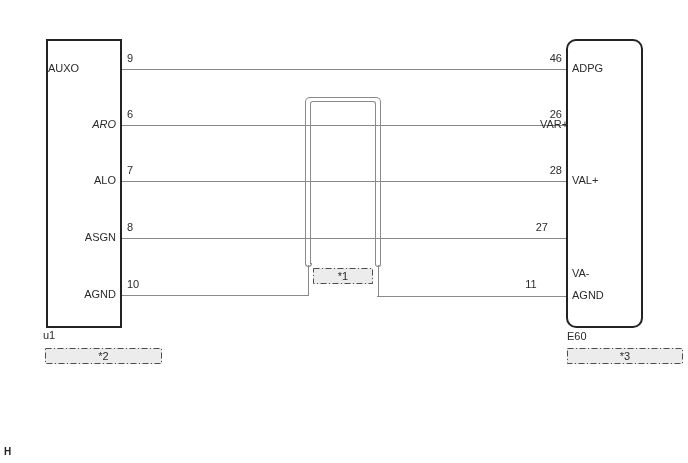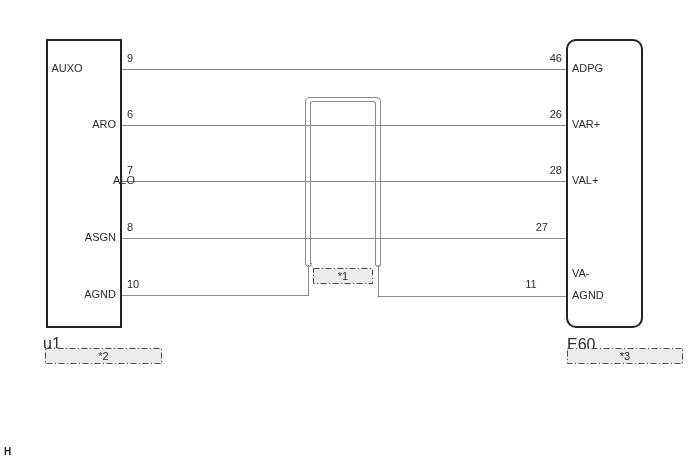--- a/index.html
+++ b/index.html
@@ -18,21 +18,21 @@
   .pin{font-size:11px;line-height:12px;height:12px;white-space:nowrap;}
   .shield-line{border:1.4px solid #8a8a8a;border-bottom:none;box-sizing:border-box;background:transparent;}
   .shield-cap{border:1.4px solid #8a8a8a;border-top:none;box-sizing:border-box;background:transparent;}
   .callout{
     background:#ececec;
     display:flex;align-items:center;justify-content:center;
     font-size:11px;color:#2b2b2b;box-sizing:border-box;
   }
   .callout svg{position:absolute;left:0;top:0;}
   .callout span{position:relative;}
-  .conn-id{font-size:16px;line-height:13px;height:13px;margin-top:8px;}
+  .conn-id{font-size:11px;line-height:13px;height:13px;}
   .page-marker{font-size:10px;font-weight:600;color:#222222;}
 </style>
 </head>
 <body>
 
 <div id="stage">
 
   <div class="abs box" style="left:46px;top:39px;width:76px;height:289px;"></div>
   <div class="abs box" style="left:566px;top:39px;width:77px;height:289px;border-radius:10px;"></div>
 
@@ -44,31 +44,31 @@
   <div class="abs wire" style="left:377px;top:295.5px;width:189px;height:1.4px;"></div>
 
   <div class="abs wire" style="left:308px;top:265px;width:1.4px;height:30.5px;"></div>
   <div class="abs wire" style="left:377.5px;top:265px;width:1.4px;height:31.5px;"></div>
 
   <div class="abs shield-line" style="left:305px;top:96.5px;width:76px;height:167px;border-radius:5px 5px 0 0;"></div>
   <div class="abs shield-line" style="left:310px;top:100.5px;width:65.5px;height:163px;border-radius:3px 3px 0 0;"></div>
   <div class="abs shield-cap" style="left:305px;top:262.5px;width:6.8px;height:4.5px;border-radius:0 0 3.4px 3.4px;"></div>
   <div class="abs shield-cap" style="left:374.7px;top:262.5px;width:6.8px;height:4.5px;border-radius:0 0 3.4px 3.4px;"></div>
 
-  <div class="abs lbl" style="left:32px;width:70px;top:59.5px;text-align:center;">AUXO</div>
+  <div class="abs lbl" style="left:48px;width:70px;top:59.5px;text-align:left;">AUXO</div>
   <div class="abs pin" style="left:127px;width:30px;top:52px;">9</div>
   <div class="abs pin" style="left:500px;width:62px;top:52px;text-align:right;">46</div>
   <div class="abs lbl" style="left:572px;width:70px;top:59.5px;">ADPG</div>
 
-  <div class="abs lbl" style="left:46px;width:70px;top:115.5px;text-align:right;">ARO</div>
+  <div class="abs lbl" style="left:46px;width:70px;top:115.5px;text-align:right;font-style:italic;">ARO</div>
   <div class="abs pin" style="left:127px;width:30px;top:108px;">6</div>
   <div class="abs pin" style="left:500px;width:62px;top:108px;text-align:right;">26</div>
-  <div class="abs lbl" style="left:572px;width:70px;top:115.5px;">VAR+</div>
+  <div class="abs lbl" style="left:540px;width:70px;top:115.5px;">VAR+</div>
 
-  <div class="abs lbl" style="left:46px;width:70px;top:171.5px;text-align:right;padding-left:19px;">ALO</div>
+  <div class="abs lbl" style="left:46px;width:70px;top:171.5px;text-align:right;">ALO</div>
   <div class="abs pin" style="left:127px;width:30px;top:164px;">7</div>
   <div class="abs pin" style="left:500px;width:62px;top:164px;text-align:right;">28</div>
   <div class="abs lbl" style="left:572px;width:70px;top:171.5px;">VAL+</div>
 
   <div class="abs lbl" style="left:46px;width:70px;top:228.5px;text-align:right;">ASGN</div>
   <div class="abs pin" style="left:127px;width:30px;top:221px;">8</div>
   <div class="abs pin" style="left:486px;width:62px;top:221px;text-align:right;">27</div>
   <div class="abs lbl" style="left:572px;width:70px;top:228.5px;margin-top:36px;">VA-</div>
 
   <div class="abs lbl" style="left:46px;width:70px;top:285.5px;text-align:right;">AGND</div>

